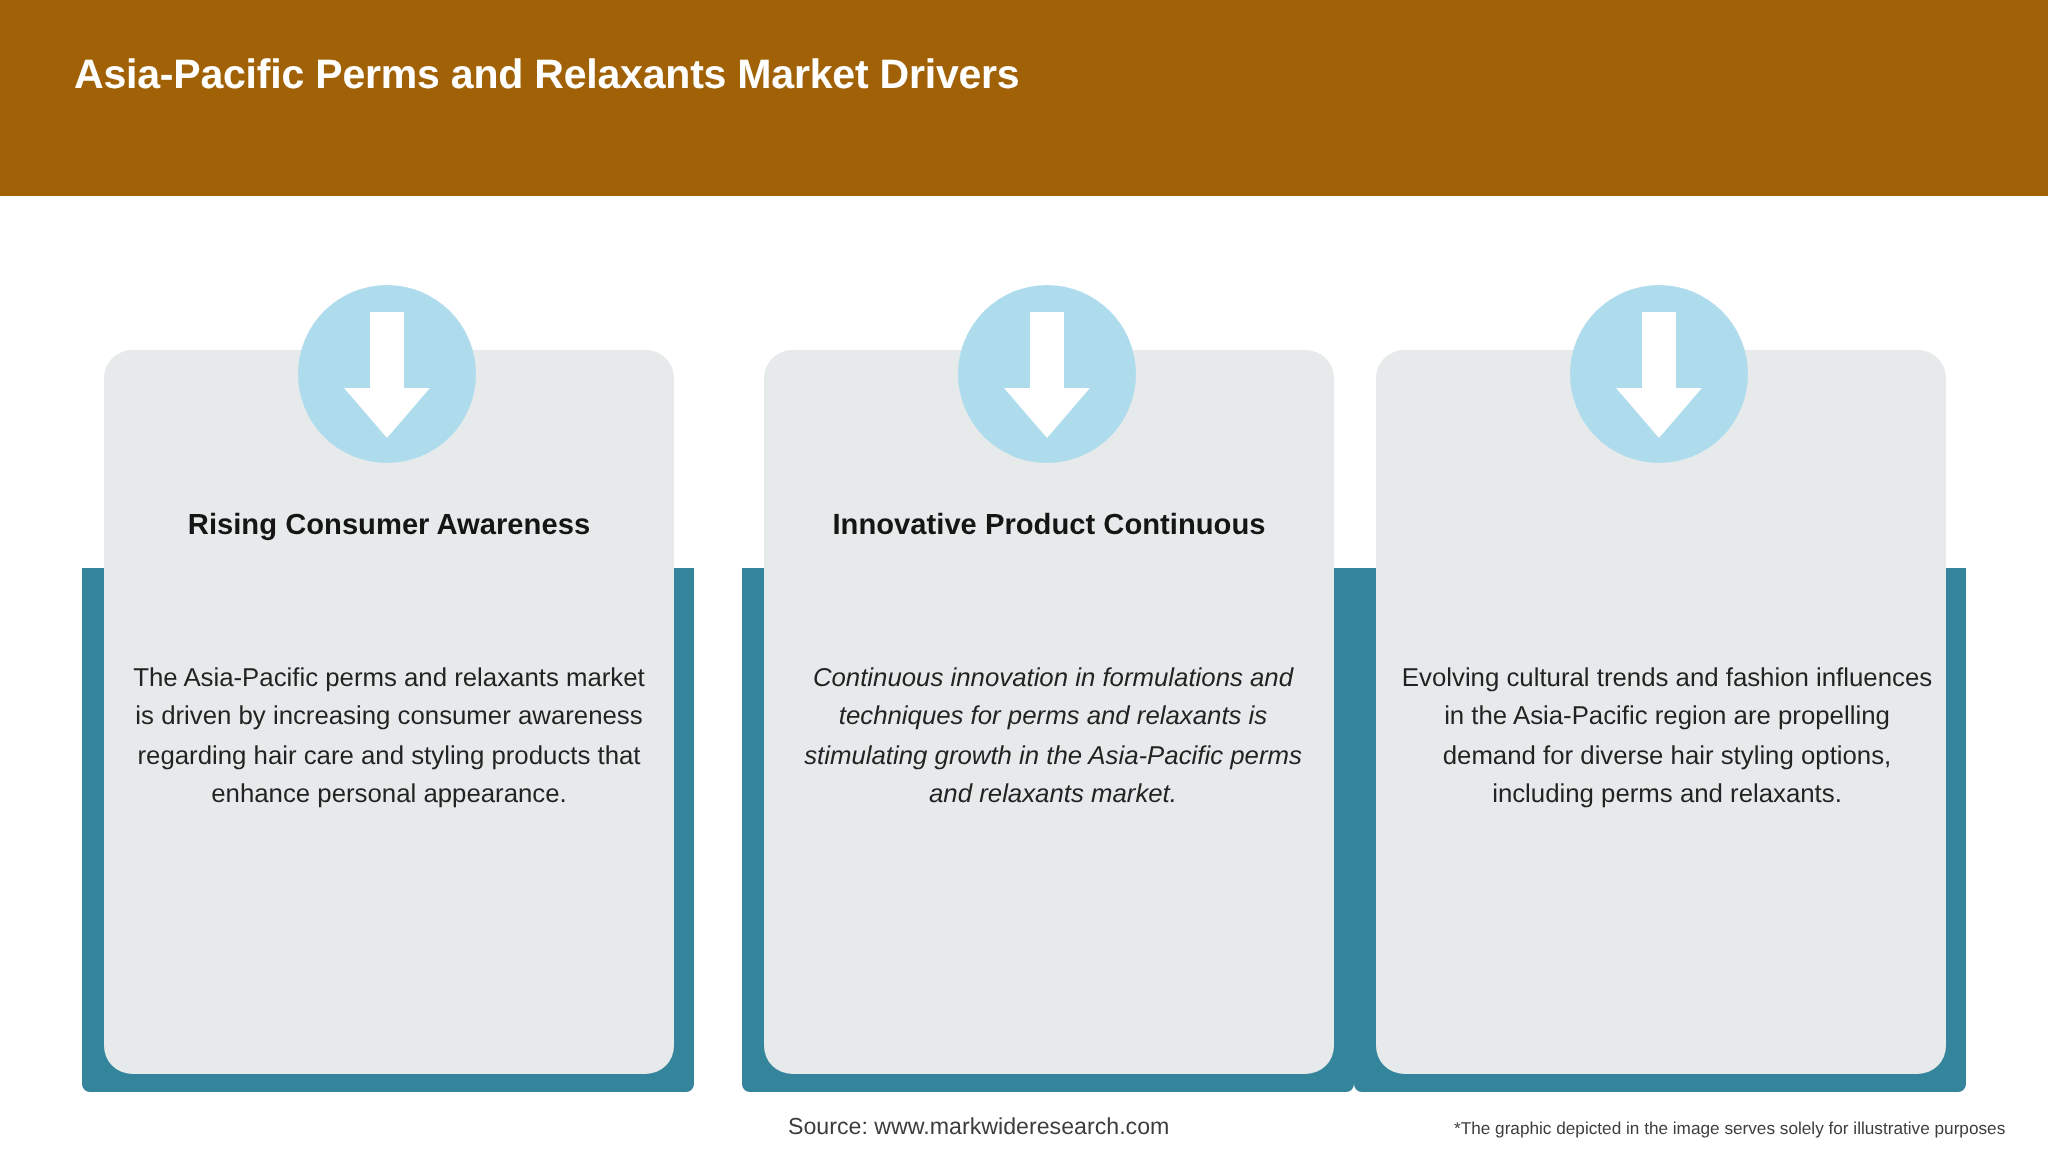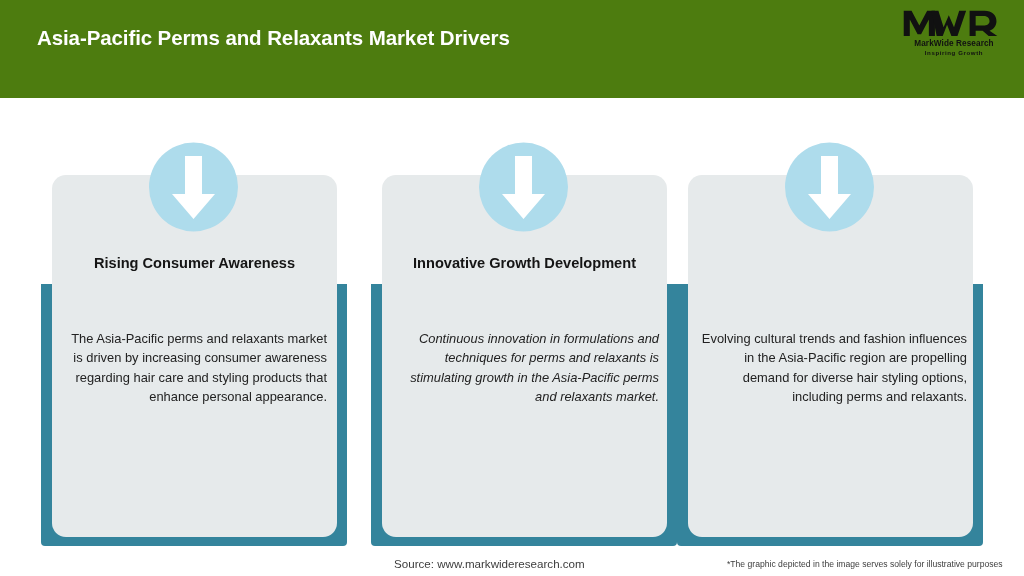--- a/index.html
+++ b/index.html
@@ -16,21 +16,21 @@
     -webkit-font-smoothing: antialiased;
   }
 
   
   .header-bar {
     position: absolute;
     left: 0;
     top: 0;
     width: 1024px;
     height: 98px;
-    background: #4d7c0f;
+    background: #a16207;
   }
   .header-title {
     position: absolute;
     left: 37px;
     top: 26px;
     font-size: 20.5px;
     font-weight: bold;
     color: #ffffff;
     letter-spacing: -0.1px;
     white-space: nowrap;
@@ -121,21 +121,21 @@
   }
 
   .card-body {
     position: absolute;
     left: 10px;
     right: 10px;
     top: 154px;
     font-size: 12.9px;
     color: #222222;
     line-height: 19.3px;
-    text-align: right;
+    text-align: center;
   }
   .card-slot.s2 .card-body { left: 12px; right: 8px; font-style: italic; }
   .card-slot.s3 .card-body { left: 12px; right: 6px; }
 
   
   .badge {
     position: absolute;
     left: 113px;
     top: 44px;
     width: 89px;
@@ -162,36 +162,20 @@
     white-space: nowrap;
     text-align: right;
   }
 </style>
 </head>
 <body>
 
 <div class="header-bar">
   <div class="header-title">Asia-Pacific Perms and Relaxants Market Drivers</div>
 
-  <div class="logo">
-    <span class="logo-mark">
-      <svg viewBox="0 0 120 34" width="104" height="30" aria-hidden="true">
-        <g fill="#111111">
-
-          <path d="M2 32 L2 3 L11 3 L20 20 L29 3 L38 3 L38 32 L31 32 L31 13 L22 30 L18 30 L9 13 L9 32 Z"></path>
-
-          <path d="M34 3 L42 3 L48 22 L54 8 L60 22 L66 3 L74 3 L64 32 L57 32 L52 19 L47 32 L40 32 Z"></path>
-
-          <path d="M78 32 L78 3 L95 3 C104 3 109 8 109 15 C109 20 106 24 101 26 L110 32 L100 32 L93 26 L85 26 L85 32 Z M85 9 L85 20 L94 20 C98 20 101 18 101 15 C101 11 98 9 94 9 Z"></path>
-        </g>
-      </svg>
-    </span>
-    <span class="logo-name">MarkWide Research</span>
-    <span class="logo-tag">Inspiring Growth</span>
-  </div>
 </div>
 
 <div class="cards">
 
   <div class="card-slot s1">
     <div class="frame"></div>
     <div class="card">
       <div class="card-heading">Rising Consumer Awareness</div>
       <div class="card-body">The Asia-Pacific perms and relaxants market is driven by increasing consumer awareness regarding hair care and styling products that enhance personal appearance.</div>
     </div>
@@ -199,21 +183,21 @@
       <svg viewBox="0 0 89 90" width="89" height="90" aria-hidden="true">
         <circle cx="44.5" cy="45" r="44.5" fill="#aedcec"></circle>
         <path d="M36 14 L53 14 L53 52 L66 52 L44.5 77 L23 52 L36 52 Z" fill="#ffffff"></path>
       </svg>
     </div>
   </div>
 
   <div class="card-slot s2">
     <div class="frame"></div>
     <div class="card">
-      <div class="card-heading">Innovative Growth Development</div>
+      <div class="card-heading">Innovative Product Continuous</div>
       <div class="card-body">Continuous innovation in formulations and techniques for perms and relaxants is stimulating growth in the Asia-Pacific perms and relaxants market.</div>
     </div>
     <div class="badge">
       <svg viewBox="0 0 89 90" width="89" height="90" aria-hidden="true">
         <circle cx="44.5" cy="45" r="44.5" fill="#aedcec"></circle>
         <path d="M36 14 L53 14 L53 52 L66 52 L44.5 77 L23 52 L36 52 Z" fill="#ffffff"></path>
       </svg>
     </div>
   </div>
 

